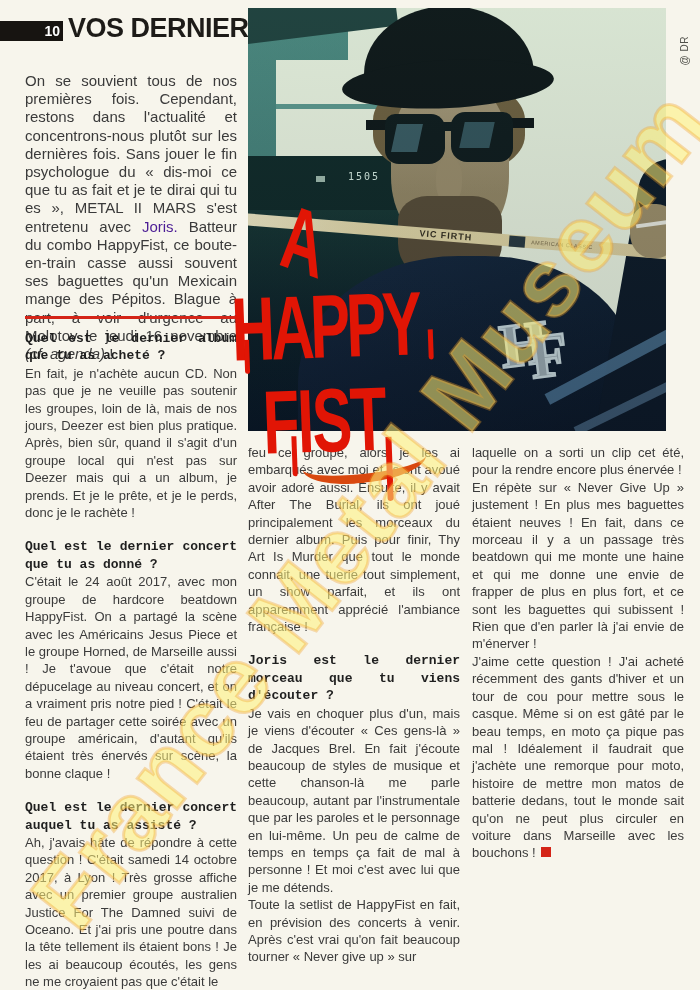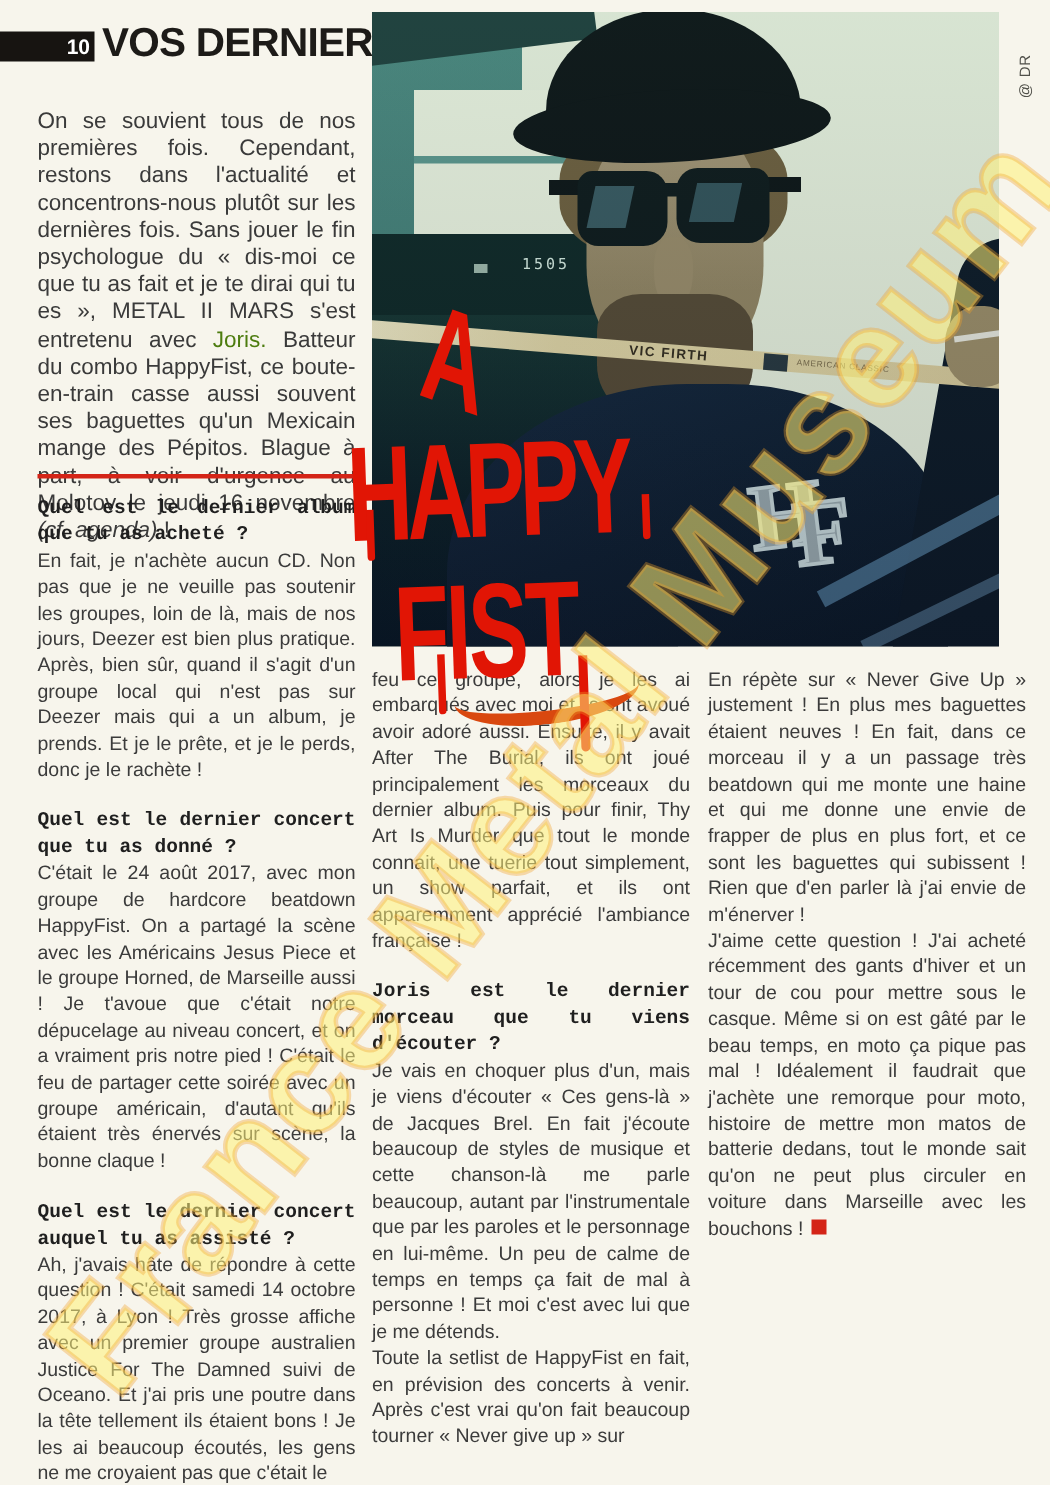--- a/index.html
+++ b/index.html
@@ -16,21 +16,21 @@
   .pageno { color:#ffffff; font-weight:bold; font-size:14px; }
   .title { position:absolute; left:68px; top:15px; margin:0; font-size:27px;
     line-height:27px; font-weight:bold; color:#1d1b18; letter-spacing:-0.5px; white-space:nowrap; }
   
   .credit { position:absolute; left:664px; top:40px; width:40px;
     transform:rotate(-90deg); transform-origin:center; font-size:10px; color:#50504a;
     letter-spacing:0.5px; white-space:nowrap; }
   
   .intro { position:absolute; left:25px; top:72px; width:212px; margin:0;
     font-size:15px; line-height:18.2px; text-align:justify; color:#3a3a3a; }
-  .joris { color:#4d7c0f; }
+  .joris { color:#4c1d95; }
   .intro em { font-style:italic; }
   .redline { position:absolute; left:25px; top:316px; width:212px; height:3px; background:#d42417; }
   
   .col { position:absolute; width:212px; font-size:13px; line-height:17.4px;
     text-align:justify; color:#3b3b3b; }
   .col1 { left:25px;  top:330px; height:654px; }
   .col2 { left:248px; top:444px; height:540px; }
   .col3 { left:472px; top:444px; height:540px; }
   .col p { margin:0; }
   .col p.q { font-weight:bold; color:#1f1f1f; margin-top:17px;font-family:Liberation Mono, monospace; }
@@ -187,20 +187,21 @@
       <p class="q">Quel est le dernier concert auquel tu as assisté ?</p>
       <p class="a">Ah, j'avais hâte de répondre à cette question ! C'était samedi 14 octobre 2017, à Lyon ! Très grosse affiche avec un premier groupe australien Justice For The Damned suivi de Oceano. Et j'ai pris une poutre dans la tête tellement ils étaient bons ! Je les ai beaucoup écoutés, les gens ne me croyaient pas que c'était le</p>
     </div>
   <div class="col col2">
       <p class="a">feu ce groupe, alors je les ai embarqués avec moi et ils ont avoué avoir adoré aussi. Ensuite, il y avait After The Burial, ils ont joué principalement les morceaux du dernier album. Puis pour finir, Thy Art Is Murder que tout le monde connait, une tuerie tout simplement, un show parfait, et ils ont apparemment apprécié l'ambiance française !</p>
       <p class="q">Joris est le dernier morceau que tu viens d'écouter ?</p>
       <p class="a">Je vais en choquer plus d'un, mais je viens d'écouter « Ces gens-là » de Jacques Brel. En fait j'écoute beaucoup de styles de musique et cette chanson-là me parle beaucoup, autant par l'instrumentale que par les paroles et le personnage en lui-même. Un peu de calme de temps en temps ça fait de mal à personne ! Et moi c'est avec lui que je me détends.</p>
       <p class="a">Toute la setlist de HappyFist en fait, en prévision des concerts à venir. Après c'est vrai qu'on fait beaucoup tourner « Never give up » sur</p>
     </div>
   <div class="col col3">
+      <p class="a">laquelle on a sorti un clip cet été, pour la rendre encore plus énervée !</p>
       <p class="a">En répète sur « Never Give Up » justement ! En plus mes baguettes étaient neuves ! En fait, dans ce morceau il y a un passage très beatdown qui me monte une haine et qui me donne une envie de frapper de plus en plus fort, et ce sont les baguettes qui subissent ! Rien que d'en parler là j'ai envie de m'énerver !</p>
       <p class="a">J'aime cette question ! J'ai acheté récemment des gants d'hiver et un tour de cou pour mettre sous le casque. Même si on est gâté par le beau temps, en moto ça pique pas mal ! Idéalement il faudrait que j'achète une remorque pour moto, histoire de mettre mon matos de batterie dedans, tout le monde sait qu'on ne peut plus circuler en voiture dans Marseille avec les bouchons !<span class="endmark"></span></p>
     </div>
 
   <div class="graffiti">
     <span class="g-sym">A</span>
     <span class="g-l1">HAPPY</span>
     <span class="g-l2">FIST</span>
     <div class="g-swoosh"></div>
     <div class="g-drip g-d1"></div>

